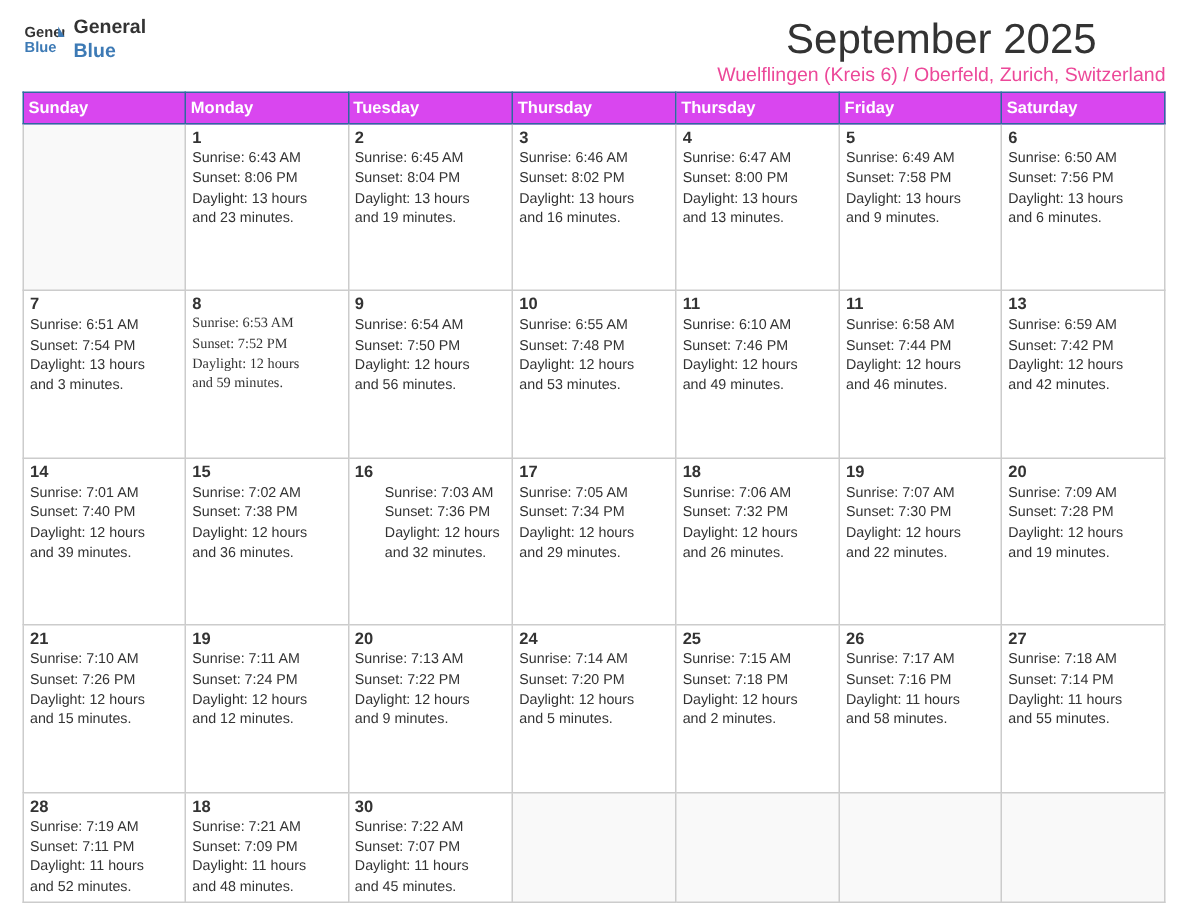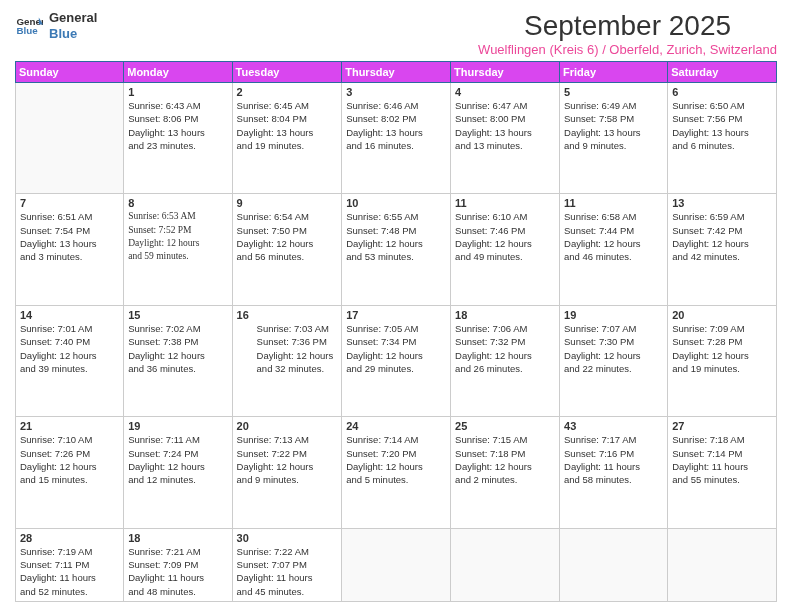--- a/index.html
+++ b/index.html
@@ -296,21 +296,21 @@
 and 5 minutes.</div>
           </td>
           <td>
             <span class="day-num">25</span>
             <div class="day-info" style="white-space: pre-line;">Sunrise: 7:15 AM
 Sunset: 7:18 PM
 Daylight: 12 hours
 and 2 minutes.</div>
           </td>
           <td>
-            <span class="day-num">43</span>
+            <span class="day-num">26</span>
             <div class="day-info" style="white-space: pre-line;">Sunrise: 7:17 AM
 Sunset: 7:16 PM
 Daylight: 11 hours
 and 58 minutes.</div>
           </td>
           <td>
             <span class="day-num">27</span>
             <div class="day-info" style="white-space: pre-line;">Sunrise: 7:18 AM
 Sunset: 7:14 PM
 Daylight: 11 hours

